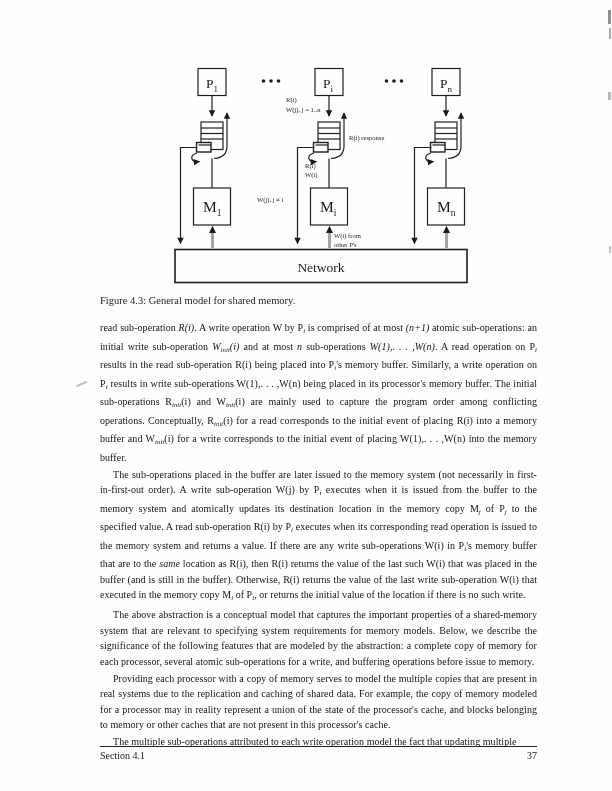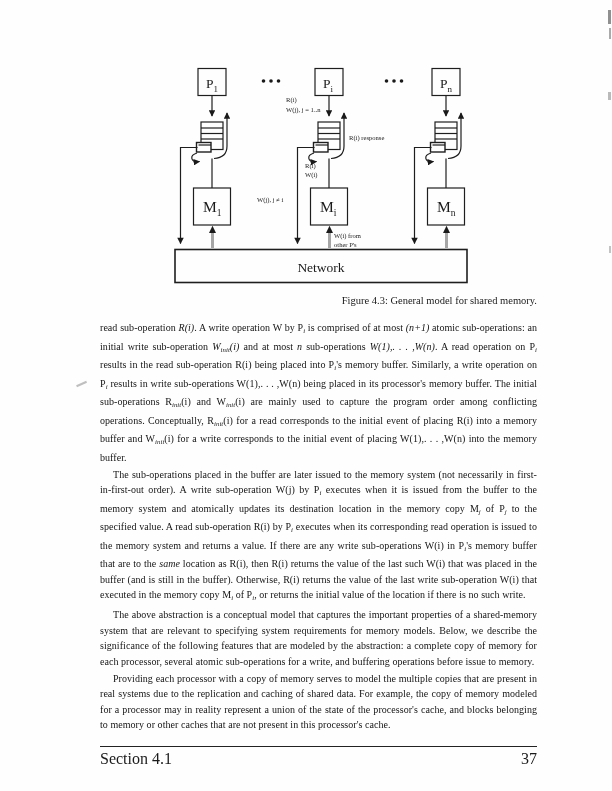--- a/index.html
+++ b/index.html
@@ -5,38 +5,38 @@
   html,body { margin:0; padding:0; background:#e8e8e8; }
   .page {
     position:relative; width:612px; height:791px; margin:0 auto;
     background:#fefefe; overflow:hidden; color:#161616;
     font-family:"Liberation Serif","DejaVu Serif",serif;
   }
   svg text { font-family:"Liberation Serif","DejaVu Serif",serif; fill:#1a1a1a; }
   .diagram { position:absolute; left:0; top:0; }
   .caption {
     position:absolute; left:100px; top:295px; width:437px;
-    text-align:right; font-size:10.5px; color:#1a1a1a;
+    text-align:left; font-size:10.5px; color:#1a1a1a;
   }
   .body-text {
     position:absolute; left:100px; top:320px; width:437px;
     font-size:10px; line-height:15.5px; text-align:justify; color:#141414;
     letter-spacing:0.05px;
   }
   .body-text p { margin:0; }
   .body-text p.indent { text-indent:13px; margin-top:1.5px; }
   .body-text .i { font-style:italic; }
   .body-text .s { font-style:italic; font-size:6.8px; vertical-align:-2px; }
   .footer-rule {
     position:absolute; left:100px; top:746px; width:437px; height:1.4px;
     background:#222;
   }
   .footer {
     position:absolute; left:100px; top:750px; width:437px;
-    display:flex; justify-content:space-between; font-size:16px; color:#1a1a1a;
+    display:flex; justify-content:space-between; font-size:10px; color:#1a1a1a;
   }
   .footer .left { display:flex; gap:13px; }
   .artifact { position:absolute; background:#555; }
   .a1 { left:608px; top:10px;  width:3px; height:14px; opacity:.65; }
   .a2 { left:609px; top:28px;  width:2px; height:11px; opacity:.5; }
   .a3 { left:608px; top:92px;  width:3px; height:8px;  opacity:.4; }
   .a4 { left:609px; top:246px; width:2px; height:7px;  opacity:.35; }
   .pencil { left:76px; top:383px; width:11px; height:1.6px; background:#8a8a8a;
             opacity:.55; transform:rotate(-24deg); }
 </style>
@@ -145,20 +145,21 @@
     </g>
   </svg>
 
   <div class="caption">Figure 4.3: General model for shared memory.</div>
 
   <div class="body-text">
       <p><span class="r">read sub-operation </span><span class="i">R(i)</span><span class="r">. A write operation W by P</span><span class="s">i</span><span class="r"> is comprised of at most </span><span class="i">(n+1)</span><span class="r"> atomic sub-operations: an initial write sub-operation </span><span class="i">W</span><span class="s">init</span><span class="i">(i)</span><span class="r"> and at most </span><span class="i">n</span><span class="r"> sub-operations </span><span class="i">W(1),. . . ,W(n)</span><span class="r">. A read operation on P</span><span class="s">i</span><span class="r"> results in the read sub-operation R(i) being placed into P</span><span class="s">i</span><span class="r">'s memory buffer. Similarly, a write operation on P</span><span class="s">i</span><span class="r"> results in write sub-operations W(1),. . . ,W(n) being placed in its processor's memory buffer. The initial sub-operations R</span><span class="s">init</span><span class="r">(i) and W</span><span class="s">init</span><span class="r">(i) are mainly used to capture the program order among conflicting operations. Conceptually, R</span><span class="s">init</span><span class="r">(i) for a read corresponds to the initial event of placing R(i) into a memory buffer and W</span><span class="s">init</span><span class="r">(i) for a write corresponds to the initial event of placing W(1),. . . ,W(n) into the memory buffer.</span></p>
       <p class="indent"><span class="r">The sub-operations placed in the buffer are later issued to the memory system (not necessarily in first-in-first-out order). A write sub-operation W(j) by P</span><span class="s">i</span><span class="r"> executes when it is issued from the buffer to the memory system and atomically updates its destination location in the memory copy M</span><span class="s">j</span><span class="r"> of P</span><span class="s">j</span><span class="r"> to the specified value. A read sub-operation R(i) by P</span><span class="s">i</span><span class="r"> executes when its corresponding read operation is issued to the memory system and returns a value. If there are any write sub-operations W(i) in P</span><span class="s">i</span><span class="r">'s memory buffer that are to the </span><span class="i">same</span><span class="r"> location as R(i), then R(i) returns the value of the last such W(i) that was placed in the buffer (and is still in the buffer). Otherwise, R(i) returns the value of the last write sub-operation W(i) that executed in the memory copy M</span><span class="s">i</span><span class="r"> of P</span><span class="s">i</span><span class="r">, or returns the initial value of the location if there is no such write.</span></p>
       <p class="indent"><span class="r">The above abstraction is a conceptual model that captures the important properties of a shared-memory system that are relevant to specifying system requirements for memory models. Below, we describe the significance of the following features that are modeled by the abstraction: a complete copy of memory for each processor, several atomic sub-operations for a write, and buffering operations before issue to memory.</span></p>
       <p class="indent"><span class="r">Providing each processor with a copy of memory serves to model the multiple copies that are present in real systems due to the replication and caching of shared data. For example, the copy of memory modeled for a processor may in reality represent a union of the state of the processor's cache, and blocks belonging to memory or other caches that are not present in this processor's cache.</span></p>
+      <p class="indent"><span class="r">The multiple sub-operations attributed to each write operation model the fact that updating multiple</span></p>
     </div>
 
   <div class="footer-rule"></div>
   <div class="footer">
     <span class="left">
       <span>Section 4.1</span>
     </span>
     <span>37</span>
   </div>
 

